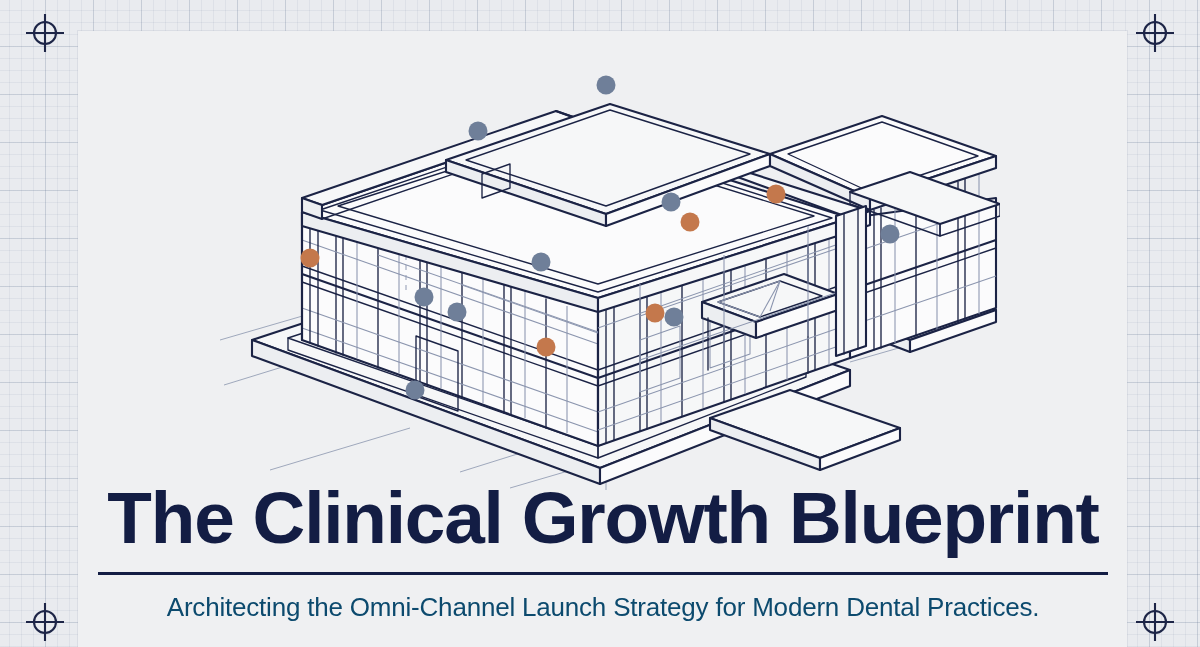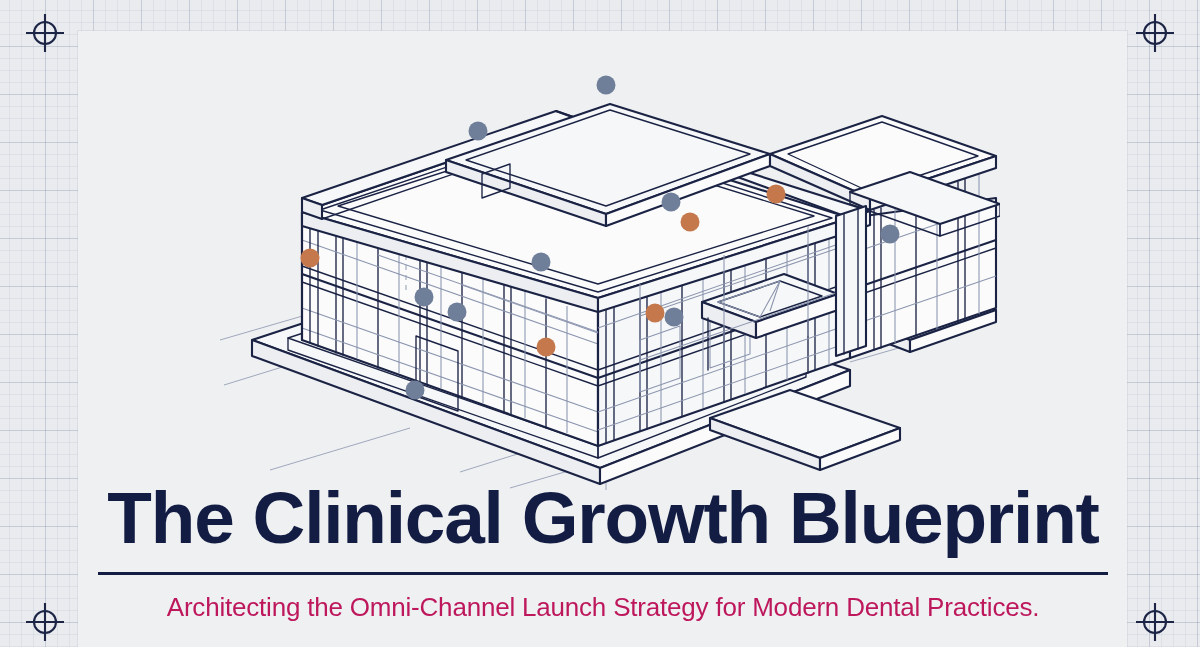--- a/index.html
+++ b/index.html
@@ -54,21 +54,21 @@
     font-weight:700;letter-spacing:-1.2px;
     color:#131d44;
     white-space:nowrap;
   }
   .rule{
     margin:14px 0 0 0;height:3px;background:#131d44;width:100%;
   }
   .subtitle{
     margin:16px 0 0 0;
     font-size:26px;line-height:32px;font-weight:500;
-    letter-spacing:-.2px;color:#be185d;
+    letter-spacing:-.2px;color:#0c4a6e;
     white-space:nowrap;
   }
 </style>
 </head>
 <body>
 
 <div id="stage">
 
   <div class="grid-bg"></div>
   <div class="sheet"></div>

